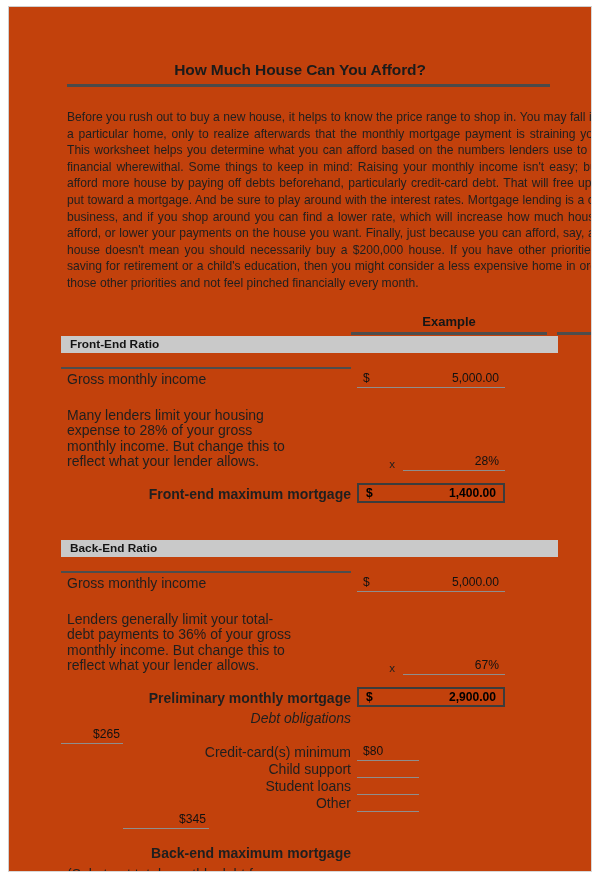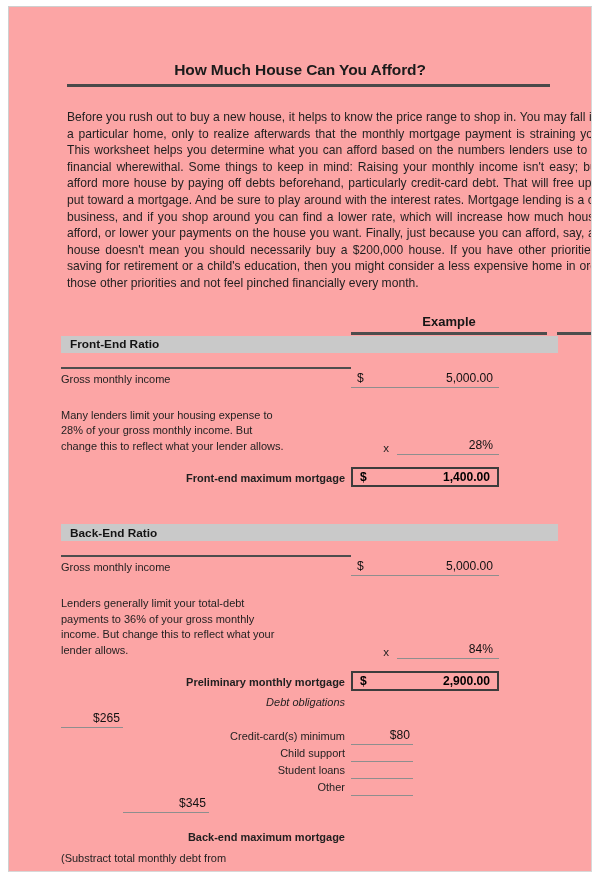--- a/index.html
+++ b/index.html
@@ -12,21 +12,21 @@
     font-family: "Liberation Sans", sans-serif;
     overflow: hidden;
     position: relative;
   }
 
   
   #page-sheet {
     position: absolute;
     left: 8px; top: 6px;
     width: 584px; height: 866px;
-    background: #fca5a5;
+    background: #c2410c;
     border: 1px solid #d8d8d8;
     border-top-color: #cfcfcf;
     border-left-color: #cfcfcf;
     overflow: hidden;
   }
 
   
   #doc {
     position: absolute;
     left: 0; top: 0;
@@ -76,24 +76,25 @@
     padding-left: 52px;
     width: 760px;
   }
   .row {
     display: flex;
     align-items: flex-end;
     width: 640px;
     min-height: 16px;
   }
   .lbl {
-    font-size: 11px;
+    font-size: 14px;
     color: #1f1f1f;
     line-height: 16px;
     padding-bottom: 1px;
+    margin-left: 6px;
   }
 
   
   .lbl-wide   { width: 290px; }
   .lbl-indent { width: 290px; text-align: right; padding-right: 6px; }
 
   
   .col-example { width: 148px; }
   .col-x       { width: 46px; text-align: right; padding-right: 8px;
                  font-size: 11.6px; color: #1f1f1f; padding-bottom: 1px; }
@@ -257,21 +258,21 @@
       </div>
 
       <div class="spacer-20"></div>
 
       <div class="row">
         <div class="lbl lbl-wide multiline" style="width:230px">Lenders generally limit your total-debt payments to 36% of your gross monthly income. But change this to reflect what your lender allows.</div>
         <div style="width:60px"></div>
         <div class="col-x">x</div>
         <div style="width:102px">
           <div class="money underline" style="justify-content:flex-end">
-            <span class="amt">84%</span>
+            <span class="amt">67%</span>
           </div>
         </div>
       </div>
 
       <div class="spacer-12"></div>
 
       <div class="row">
         <div class="lbl lbl-indent bold">Preliminary monthly mortgage</div>
         <div class="col-example">
           <div class="boxed">
@@ -291,21 +292,21 @@
         <div class="row">
           <div class="col-narrow">
             <div class="money underline" style="justify-content:flex-end;padding-right:3px">
               <span class="amt">$265</span>
             </div>
           </div>
         </div>
         <div class="row">
           <div class="lbl lbl-indent">Credit-card(s) minimum</div>
           <div class="col-narrow">
-            <div class="money underline" style="justify-content:flex-end;padding-right:3px">
+            <div class="money underline" style="padding-right:3px">
               <span class="amt">$80</span>
             </div>
           </div>
         </div>
         <div class="row">
           <div class="lbl lbl-indent">Child support</div>
           <div class="col-narrow">
             <div class="money underline" style="justify-content:flex-end;padding-right:3px">
               <span class="amt">&nbsp;</span>
             </div>

